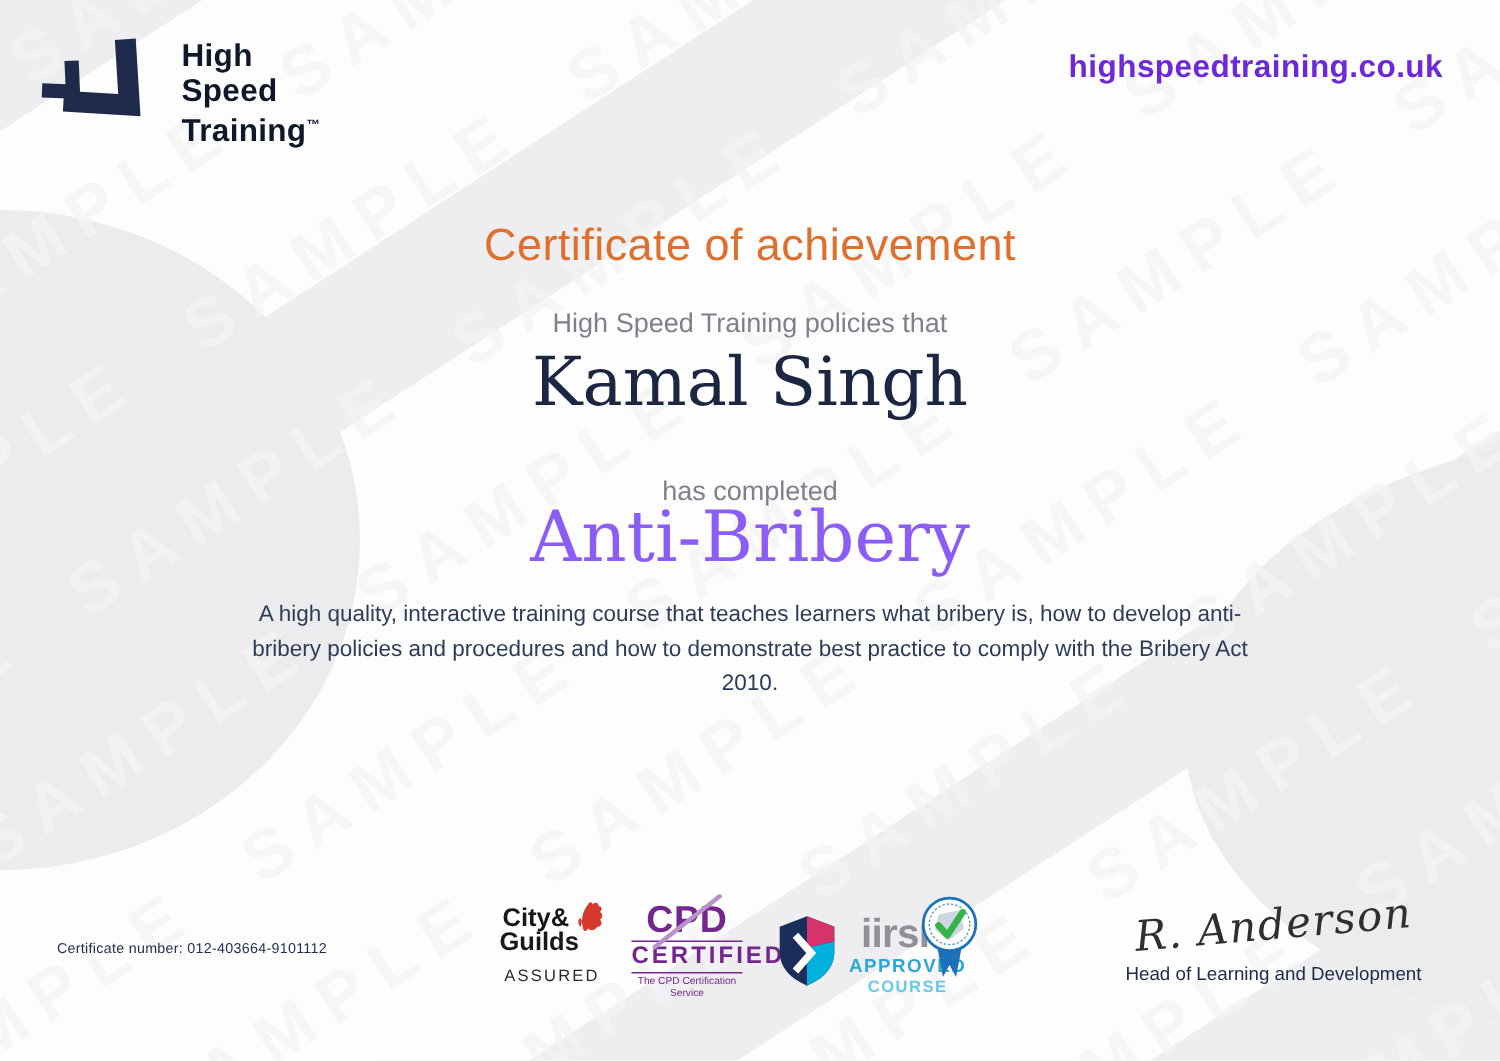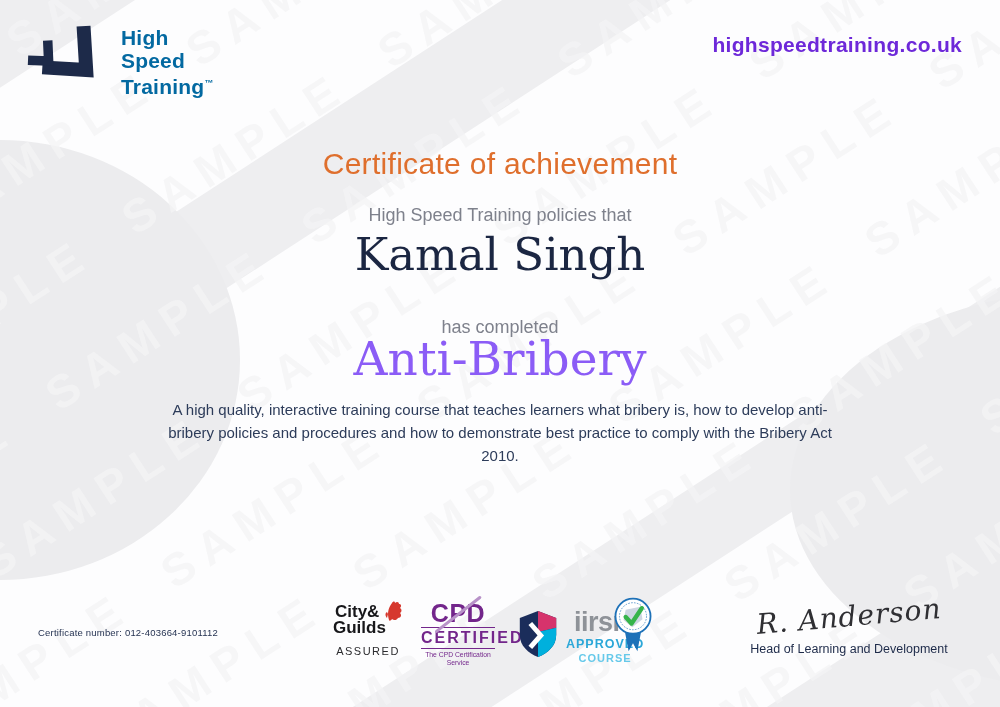--- a/index.html
+++ b/index.html
@@ -26,21 +26,21 @@
   .wm-row{
     white-space:nowrap; font-weight:bold; font-size:46px;
     letter-spacing:11px; line-height:106px;
   }
   .wm-white{color:rgba(255,255,255,0.78);}
   .wm-gray{color:rgba(120,122,136,0.065);}
   
   .content{position:absolute; inset:0;}
   .logo{position:absolute; left:33px; top:24px; display:flex; align-items:center; gap:12px;}
   .logo-text{
-    color:#0369a1; font-weight:bold; font-size:21px; line-height:23px; letter-spacing:0.2px;
+    color:#0f172a; font-weight:bold; font-size:21px; line-height:23px; letter-spacing:0.2px;
   }
   .logo-tm{font-size:9px; vertical-align:super; font-weight:bold;}
   .site-url{
     position:absolute; right:38px; top:33px; color:#6d28d9;
     font-size:21px; font-weight:600; letter-spacing:0.3px;
   }
   .cert-title{
     position:absolute; left:0; right:0; top:147px; text-align:center;
     color:#df6f2d; font-size:30px; font-weight:500; letter-spacing:0.3px;
   }

